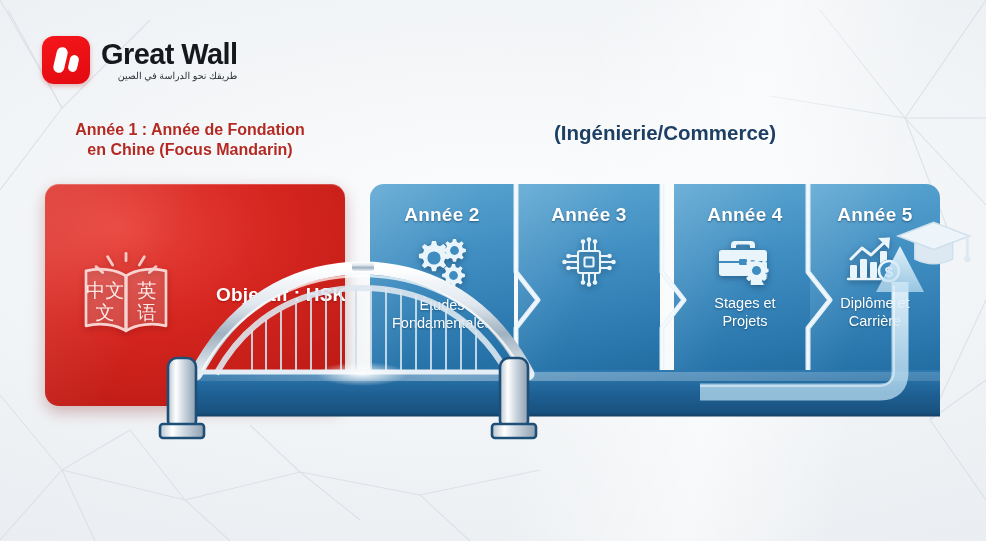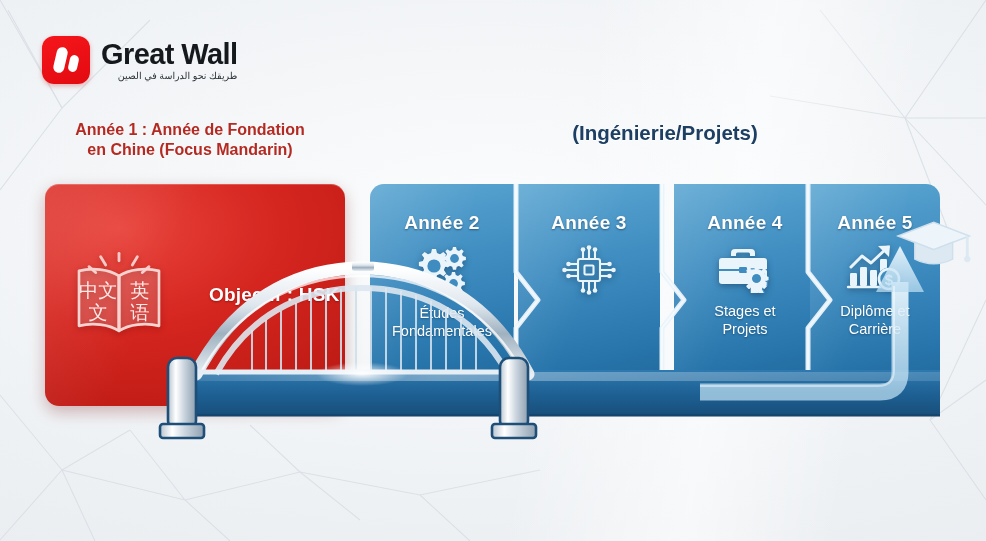--- a/index.html
+++ b/index.html
@@ -65,21 +65,21 @@
     box-shadow:0 6px 16px rgba(120,10,10,.28), inset 0 1px 0 rgba(255,255,255,.22);
     overflow:hidden;
   }
   #panel-foundation .glare {
     position:absolute; left:-30%; top:-60%; width:85%; height:220%;
     background:linear-gradient(100deg, rgba(255,255,255,.18), rgba(255,255,255,0) 70%);
     transform:rotate(14deg);
   }
   #foundation-inner {
     position:absolute; inset:0; display:flex; align-items:center; justify-content:flex-start;
-    padding-left:24px; gap:18px;
+    padding-left:24px; gap:18px;margin-left:7px;
   }
   #book-icon { width:100px; height:92px; flex:0 0 auto; filter:drop-shadow(0 2px 3px rgba(90,0,0,.35)); }
   #divider-v {
     width:1px; height:104px; background:linear-gradient(180deg,rgba(255,255,255,0),rgba(255,255,255,.55),rgba(255,255,255,0));
     margin-left:4px;
   }
   #objective-label {
     color:#fff; font-size:19px; font-weight:600; letter-spacing:.2px;
     text-shadow:0 1px 2px rgba(110,0,0,.5); white-space:nowrap;
   }
@@ -96,21 +96,21 @@
     background:linear-gradient(100deg, rgba(255,255,255,.16), rgba(255,255,255,0) 72%);
     transform:rotate(13deg);
   }
   #yp0 { left:0;   width:144px; border-radius:14px 0 0 14px; }
   #yp1 { left:148px; width:142px; }
   #yp2 { left:304px; width:142px; }
   #yp3 { left:440px; width:130px; border-radius:0 14px 14px 0; }
 
   .year-content {
     position:absolute; inset:0; display:flex; flex-direction:column;
-    align-items:center; padding-top:28px; color:#fff;border-radius:23px;
+    align-items:center; padding-top:20px; color:#fff;border-radius:23px;
   }
   .year-title {
     font-size:19px; font-weight:bold; letter-spacing:.2px;
     text-shadow:0 1px 2px rgba(10,45,75,.55);
   }
   .year-icon { margin-top:9px; filter:drop-shadow(0 2px 3px rgba(10,45,75,.45)); }
   .year-desc {
     margin-top:10px; font-size:14.5px; line-height:1.22; text-align:center;
     text-shadow:0 1px 2px rgba(10,45,75,.5); padding:0 4px;
   }
@@ -169,21 +169,21 @@
     <div id="logo-wordmark">Great Wall</div>
     <div id="logo-sub">طريقك نحو الدراسة في الصين</div>
   </div>
 </div>
 
 <div class="heading" id="heading-left">
   <div>Année 1 : Année de Fondation</div>
   <div>en Chine (Focus Mandarin)</div>
 </div>
 <div class="heading" id="heading-right">
-  <div>(Ingénierie/Projets)</div>
+  <div>(Ingénierie/Commerce)</div>
 </div>
 
 <div id="stage">
 
   <div id="panel-foundation">
     <div class="glare"></div>
     <div id="foundation-inner">
       <svg id="book-icon" viewBox="0 0 120 110">
         <g stroke="#f7c9c6" stroke-width="3.4" fill="none" stroke-linecap="round">
           <path d="M60 14 L60 5"></path>

